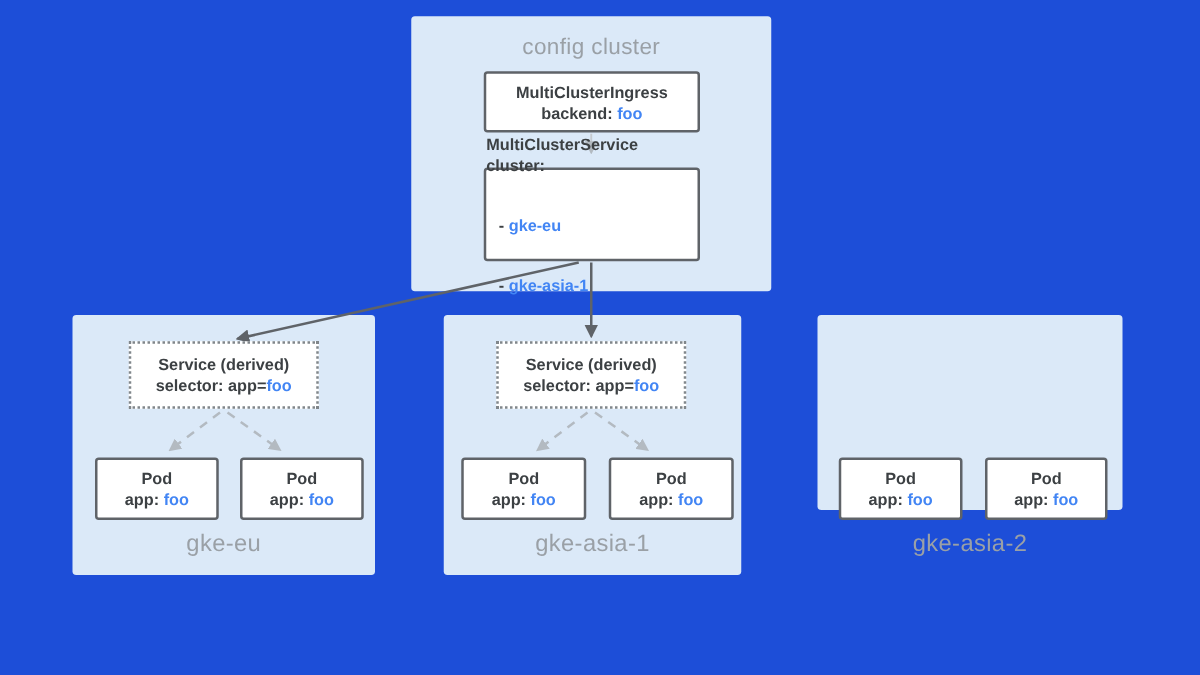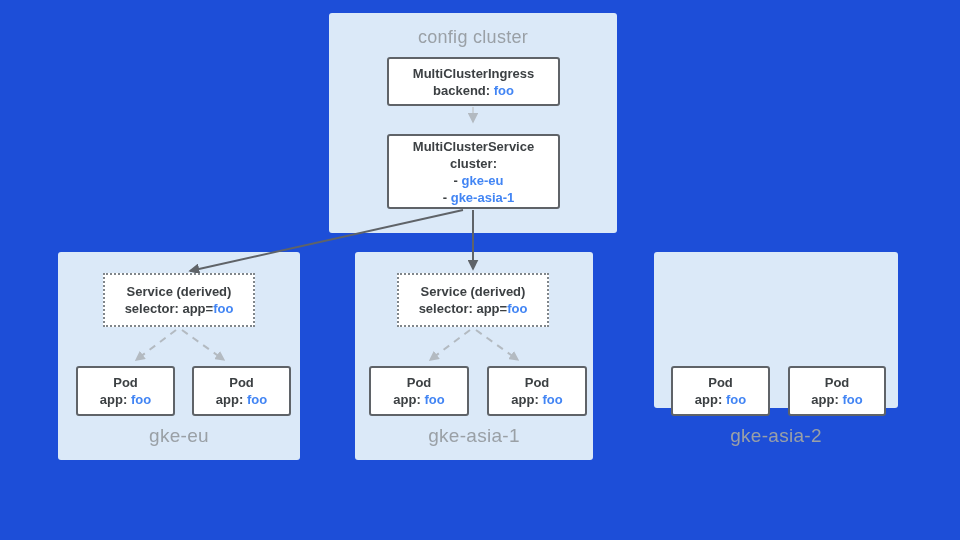--- a/index.html
+++ b/index.html
@@ -53,26 +53,26 @@
     line-height: 17px;
     text-align: right;
   }
   .node.dotted {
     border: 2px dotted var(--dotted-border);
     border-radius: 0;
   }
   .node .line { white-space: pre; }
   .blue { color: var(--text-blue); }
   .mcs-node {
-    align-items: center;
+    align-items: flex-start;
     text-align: left;
     padding: 2px 0;
   }
   .mcs-title { text-align: center; }
-  .mcs-item { padding-left: 10px; }
+  .mcs-item { padding-left: 10px; margin-top: 31px; }
   .arrow-layer {
     position: absolute;
     left: 0; top: 0;
     width: 960px; height: 540px;
     pointer-events: none;
   }
 </style>
 </head>
 <body>
 

